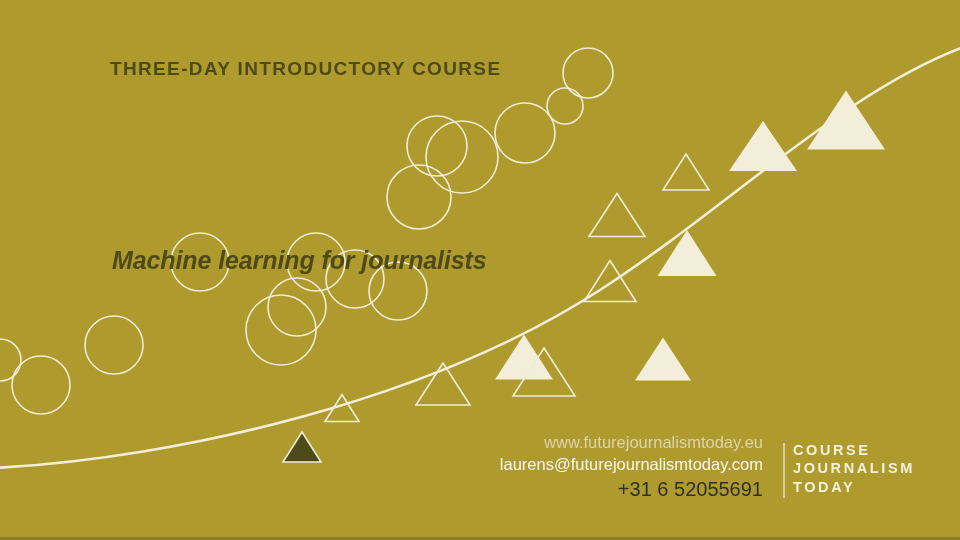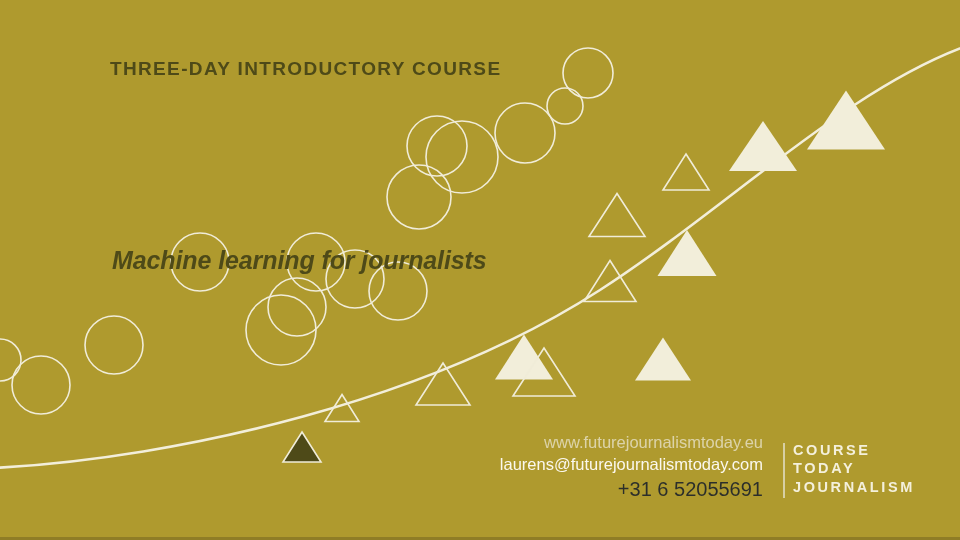--- a/index.html
+++ b/index.html
@@ -170,18 +170,18 @@
 
     <div id="contact">
       <div class="c-web">www.futurejournalismtoday.eu</div>
       <div class="c-mail">laurens@futurejournalismtoday.com</div>
       <div class="c-phone">+31 6 52055691</div>
     </div>
 
     <div id="logo-rule"></div>
     <div id="logo">
       <div class="logo-line">COURSE</div>
+      <div class="logo-line">JOURNALISM</div>
       <div class="logo-line">TODAY</div>
-      <div class="logo-line">JOURNALISM</div>
     </div>
 
   </div>
 </div>
 
 </body></html>

